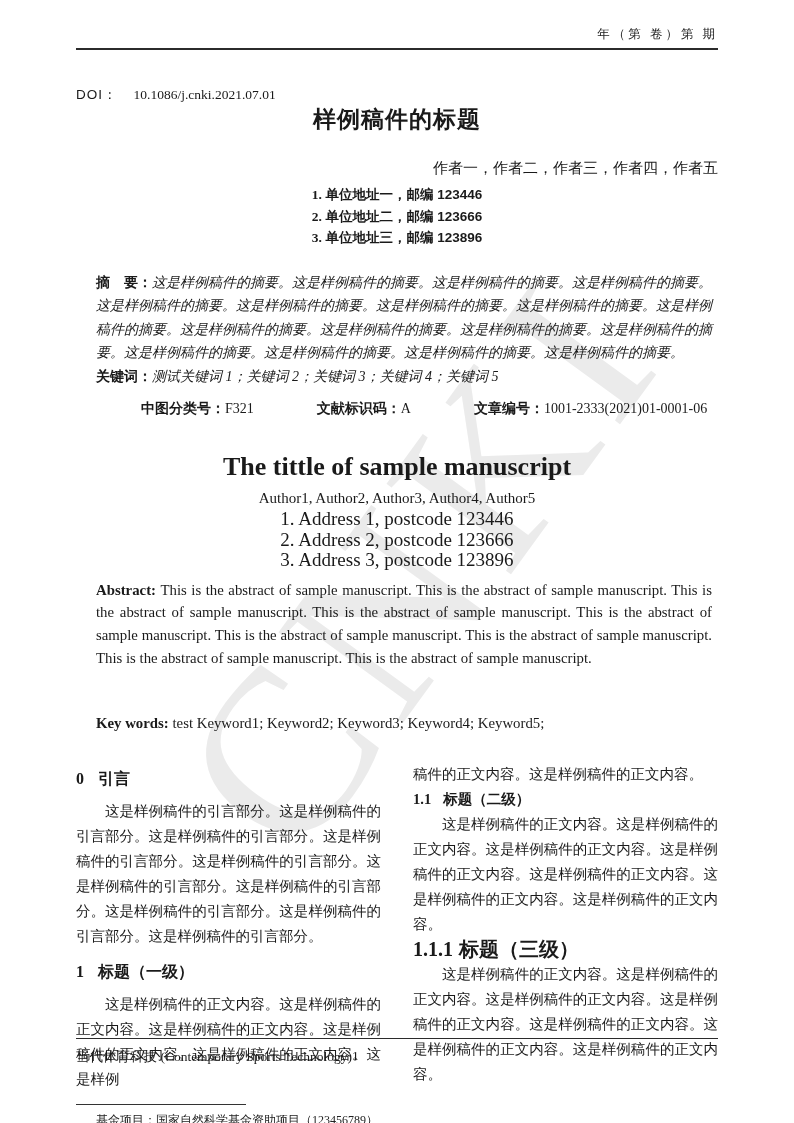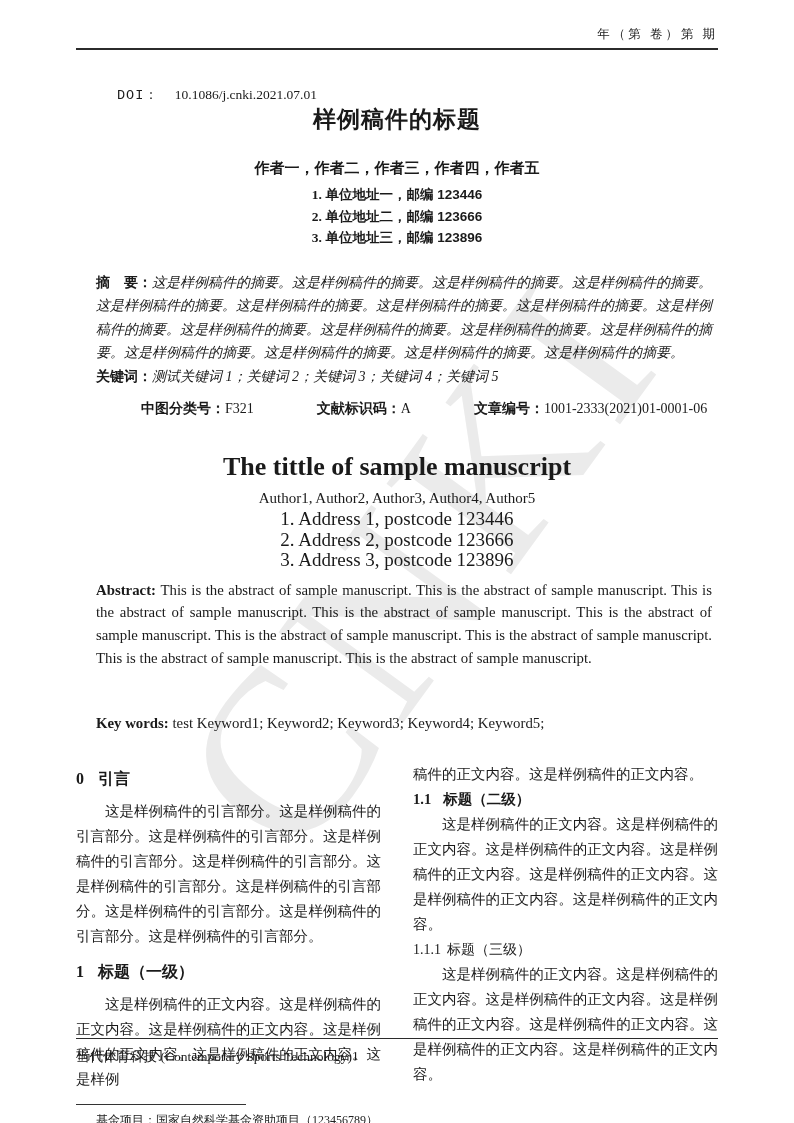--- a/index.html
+++ b/index.html
@@ -32,32 +32,32 @@
   
   .journal-header { padding-top: 24px; text-align: right; }
   .journal-header .issue {
     font-size: 12.5px; letter-spacing: 3px;
     font-family: "Liberation Serif", serif; color: #222;
   }
   .header-rule { border: none; border-top: 2px solid #2b2b2b; margin-top: 5px; }
 
   
   .doi-row { margin-top: 36px; font-size: 13.5px; }
-  .doi-label { font-family: Liberation Mono, monospace; letter-spacing: 1px; margin-right: 16px; margin-left: 41px; }
+  .doi-label { font-family: Liberation Sans, sans-serif; letter-spacing: 1px; margin-right: 16px; }
 
   
   .cn-title {
     text-align: center;
     font-family: "Liberation Sans", "DejaVu Sans", sans-serif;
     font-weight: bold; font-size: 23px; letter-spacing: 1px;
   }
   .cn-authors {
-    margin-top: 24px; text-align: center;
-    font-family: "Liberation Sans", sans-serif;
-    font-weight: bold; font-size: 15px;
+    margin-top: 24px; text-align: right;
+    font-family: "Liberation Sans", sans-serif;
+    font-weight: normal; font-size: 15px;
   }
   .cn-affils { margin-top: 6px; text-align: center; }
   .cn-affils .affil {
     font-family: "Liberation Sans", sans-serif;
     font-weight: bold; font-size: 13.5px; line-height: 21.5px;
   }
   .cn-affils .affil .num { font-family: "Liberation Serif", serif; font-weight: bold; }
 
   
   .cn-abstract { margin-top: 22px; padding: 0 6px 0 20px; font-size: 14px; line-height: 23.5px; text-align: justify; }
@@ -89,21 +89,21 @@
     font-family: "Liberation Sans", sans-serif;
     font-weight: bold; font-size: 16px;
     margin: 4px 0 8px 0; letter-spacing: 0;
   }
   .h-l1 .h-num { font-family: "Liberation Serif", serif; margin-right: 14px; }
   .h-l2 {
     font-family: "Liberation Sans", sans-serif;
     font-weight: bold; font-size: 14.5px; line-height: 25px;
   }
   .h-l2 .h-num { font-family: "Liberation Serif", serif; font-weight: bold; margin-right: 12px; }
-  .h-l3 { font-weight: normal; font-size: 14px; line-height: 25px; }
+  .h-l3 { font-weight: bold; font-size: 20px; line-height: 25px; }
   .h-l3 .h-num { margin-right: 6px; }
   .para { text-indent: 2em; }
   .para-cont { text-indent: 0; }
 
   
   .footnote { margin-top: 12px; }
   .footnote-rule { width: 170px; border: none; border-top: 1.5px solid #333; margin-bottom: 6px; }
   .footnote .fn-line { padding-left: 20px; font-size: 12px; line-height: 18.5px; color: #222; }
 
   

